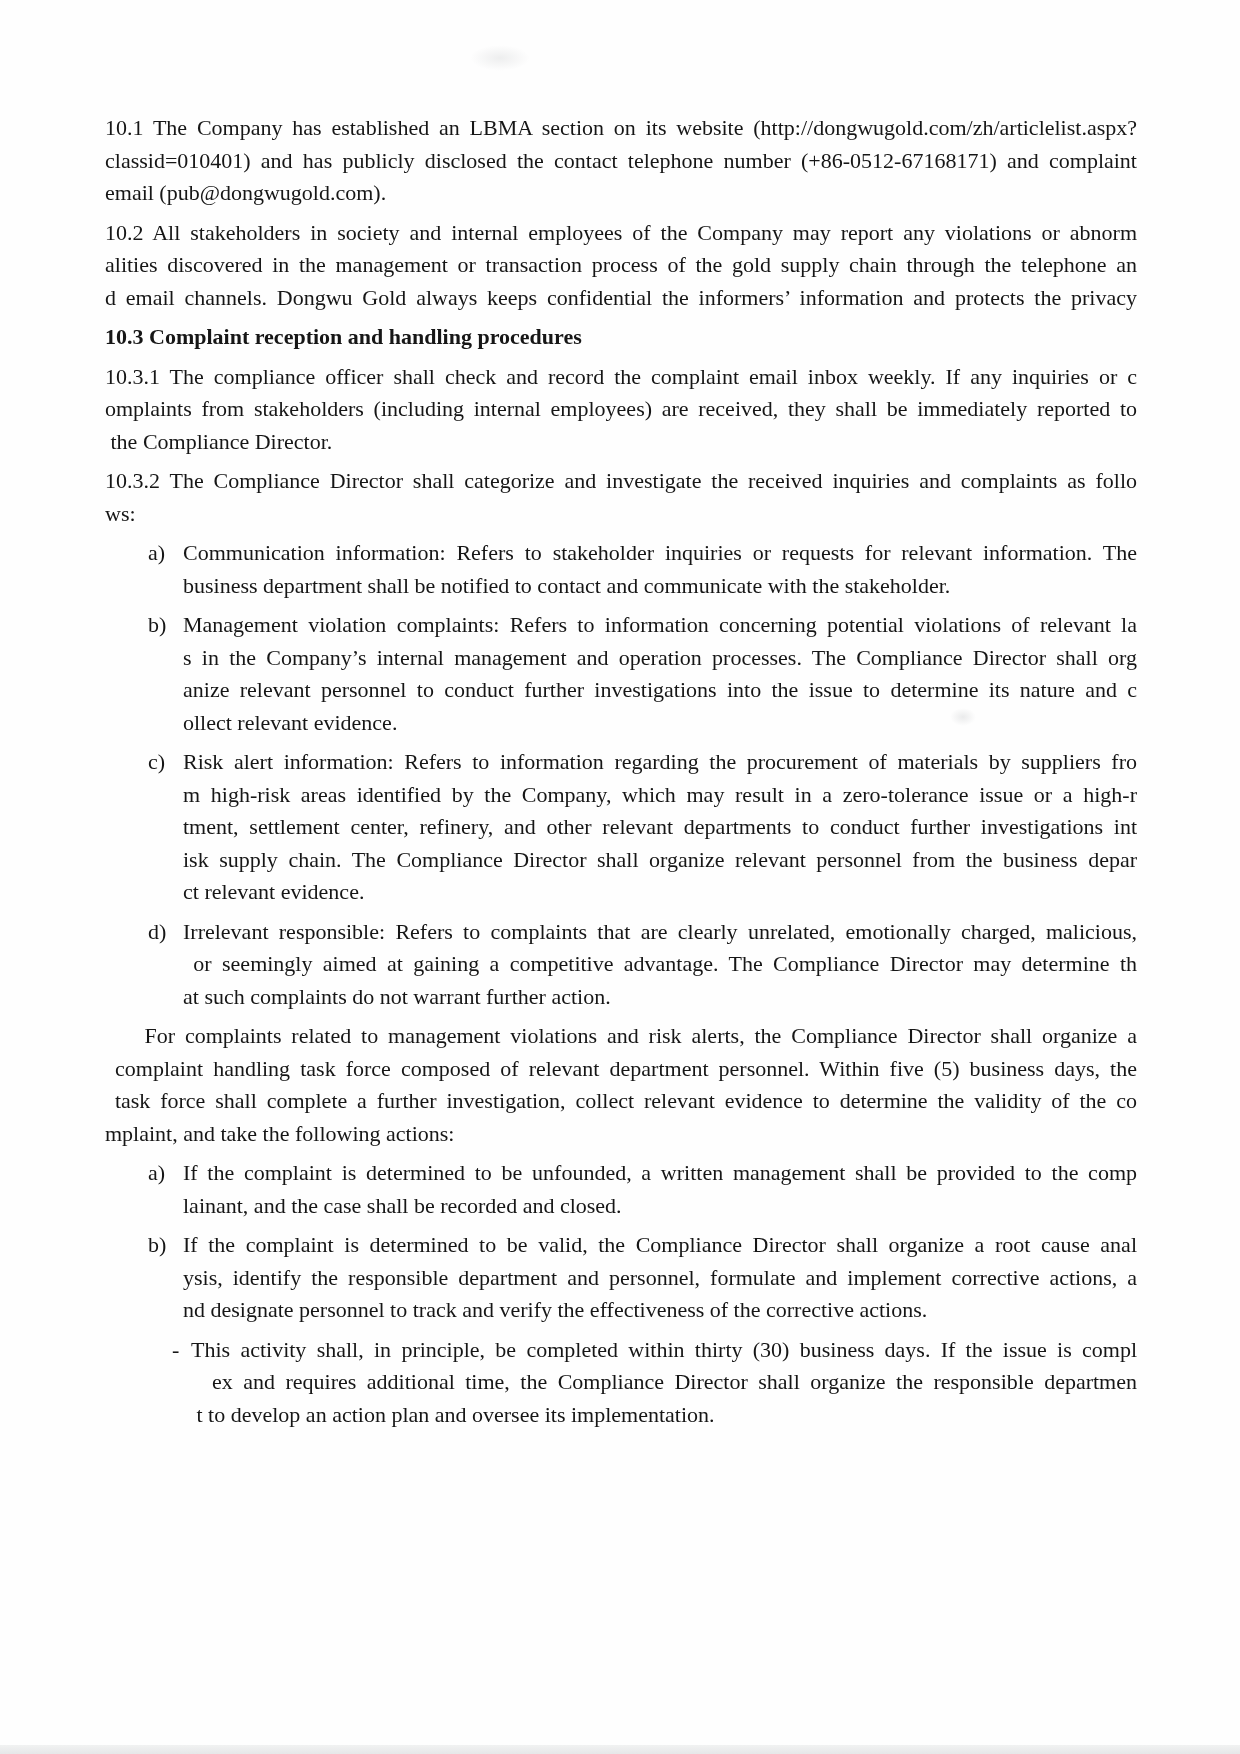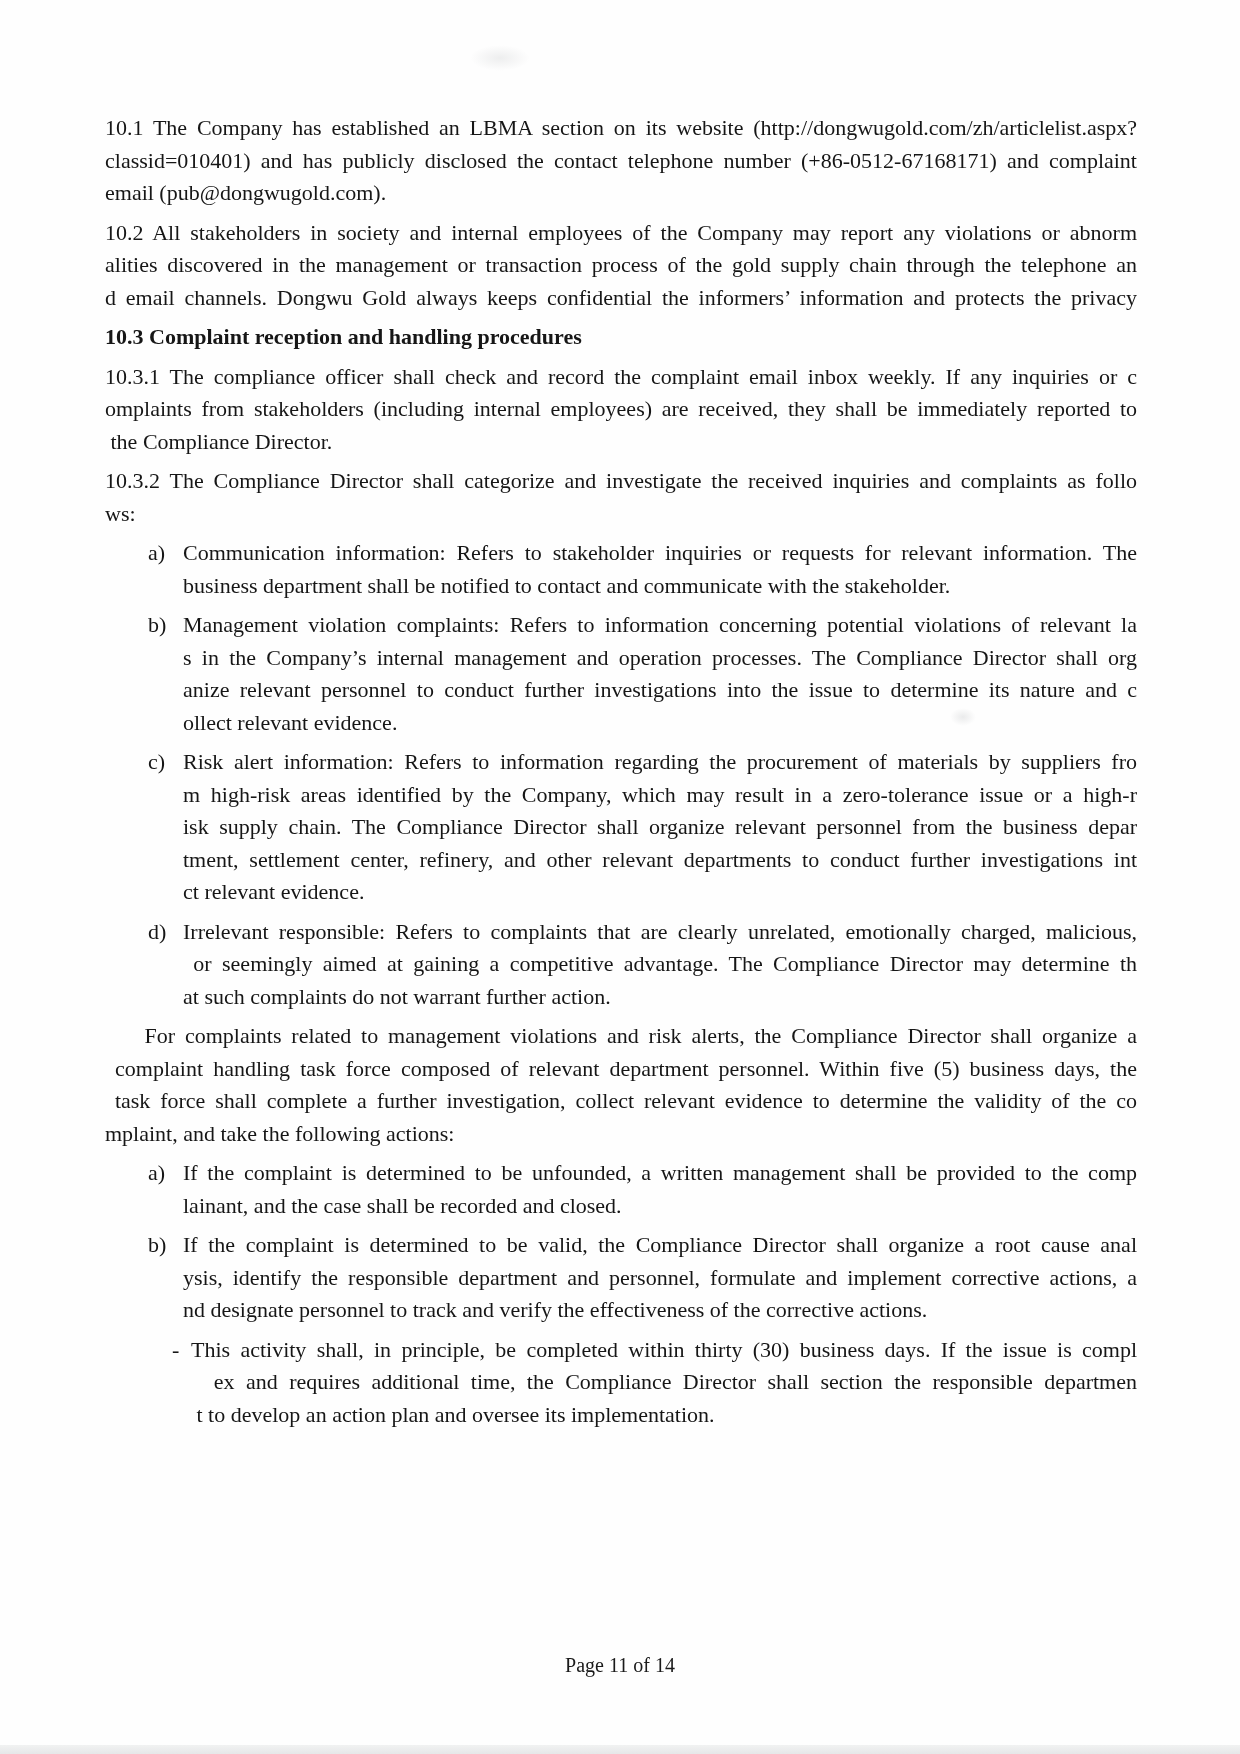--- a/index.html
+++ b/index.html
@@ -150,22 +150,22 @@
           <div class="line">s in the Company’s internal management and operation processes. The Compliance Director shall org</div>
           <div class="line">anize relevant personnel to conduct further investigations into the issue to determine its nature and c</div>
           <div class="line last">ollect relevant evidence.</div>
         </div>
       </div>
       <div class="block listitem">
         <div class="marker">c)</div>
         <div class="lines">
           <div class="line">Risk alert information: Refers to information regarding the procurement of materials by suppliers fro</div>
           <div class="line">m high-risk areas identified by the Company, which may result in a zero-tolerance issue or a high-r</div>
+          <div class="line">tment, settlement center, refinery, and other relevant departments to conduct further investigations int</div>
           <div class="line">isk supply chain. The Compliance Director shall organize relevant personnel from the business depar</div>
-          <div class="line">tment, settlement center, refinery, and other relevant departments to conduct further investigations int</div>
           <div class="line last">ct relevant evidence.</div>
         </div>
       </div>
       <div class="block listitem">
         <div class="marker">d)</div>
         <div class="lines">
           <div class="line">Irrelevant responsible: Refers to complaints that are clearly unrelated, emotionally charged, malicious,</div>
           <div class="line"> or seemingly aimed at gaining a competitive advantage. The Compliance Director may determine th</div>
           <div class="line last">at such complaints do not warrant further action.</div>
         </div>
@@ -188,22 +188,21 @@
         <div class="lines">
           <div class="line">If the complaint is determined to be valid, the Compliance Director shall organize a root cause anal</div>
           <div class="line">ysis, identify the responsible department and personnel, formulate and implement corrective actions, a</div>
           <div class="line last">nd designate personnel to track and verify the effectiveness of the corrective actions.</div>
         </div>
       </div>
       <div class="block dashitem">
         <div class="marker">-</div>
         <div class="lines">
           <div class="line">This activity shall, in principle, be completed within thirty (30) business days. If the issue is compl</div>
-          <div class="line">  ex and requires additional time, the Compliance Director shall section the responsible departmen</div>
+          <div class="line">  ex and requires additional time, the Compliance Director shall organize the responsible departmen</div>
           <div class="line last"> t to develop an action plan and oversee its implementation.</div>
         </div>
       </div>
     </div>
 
-  <div class="footer">Page 11 of 14</div>
 
   <div class="scan-bottom-strip"></div>
 </div>
 
 </body></html>

